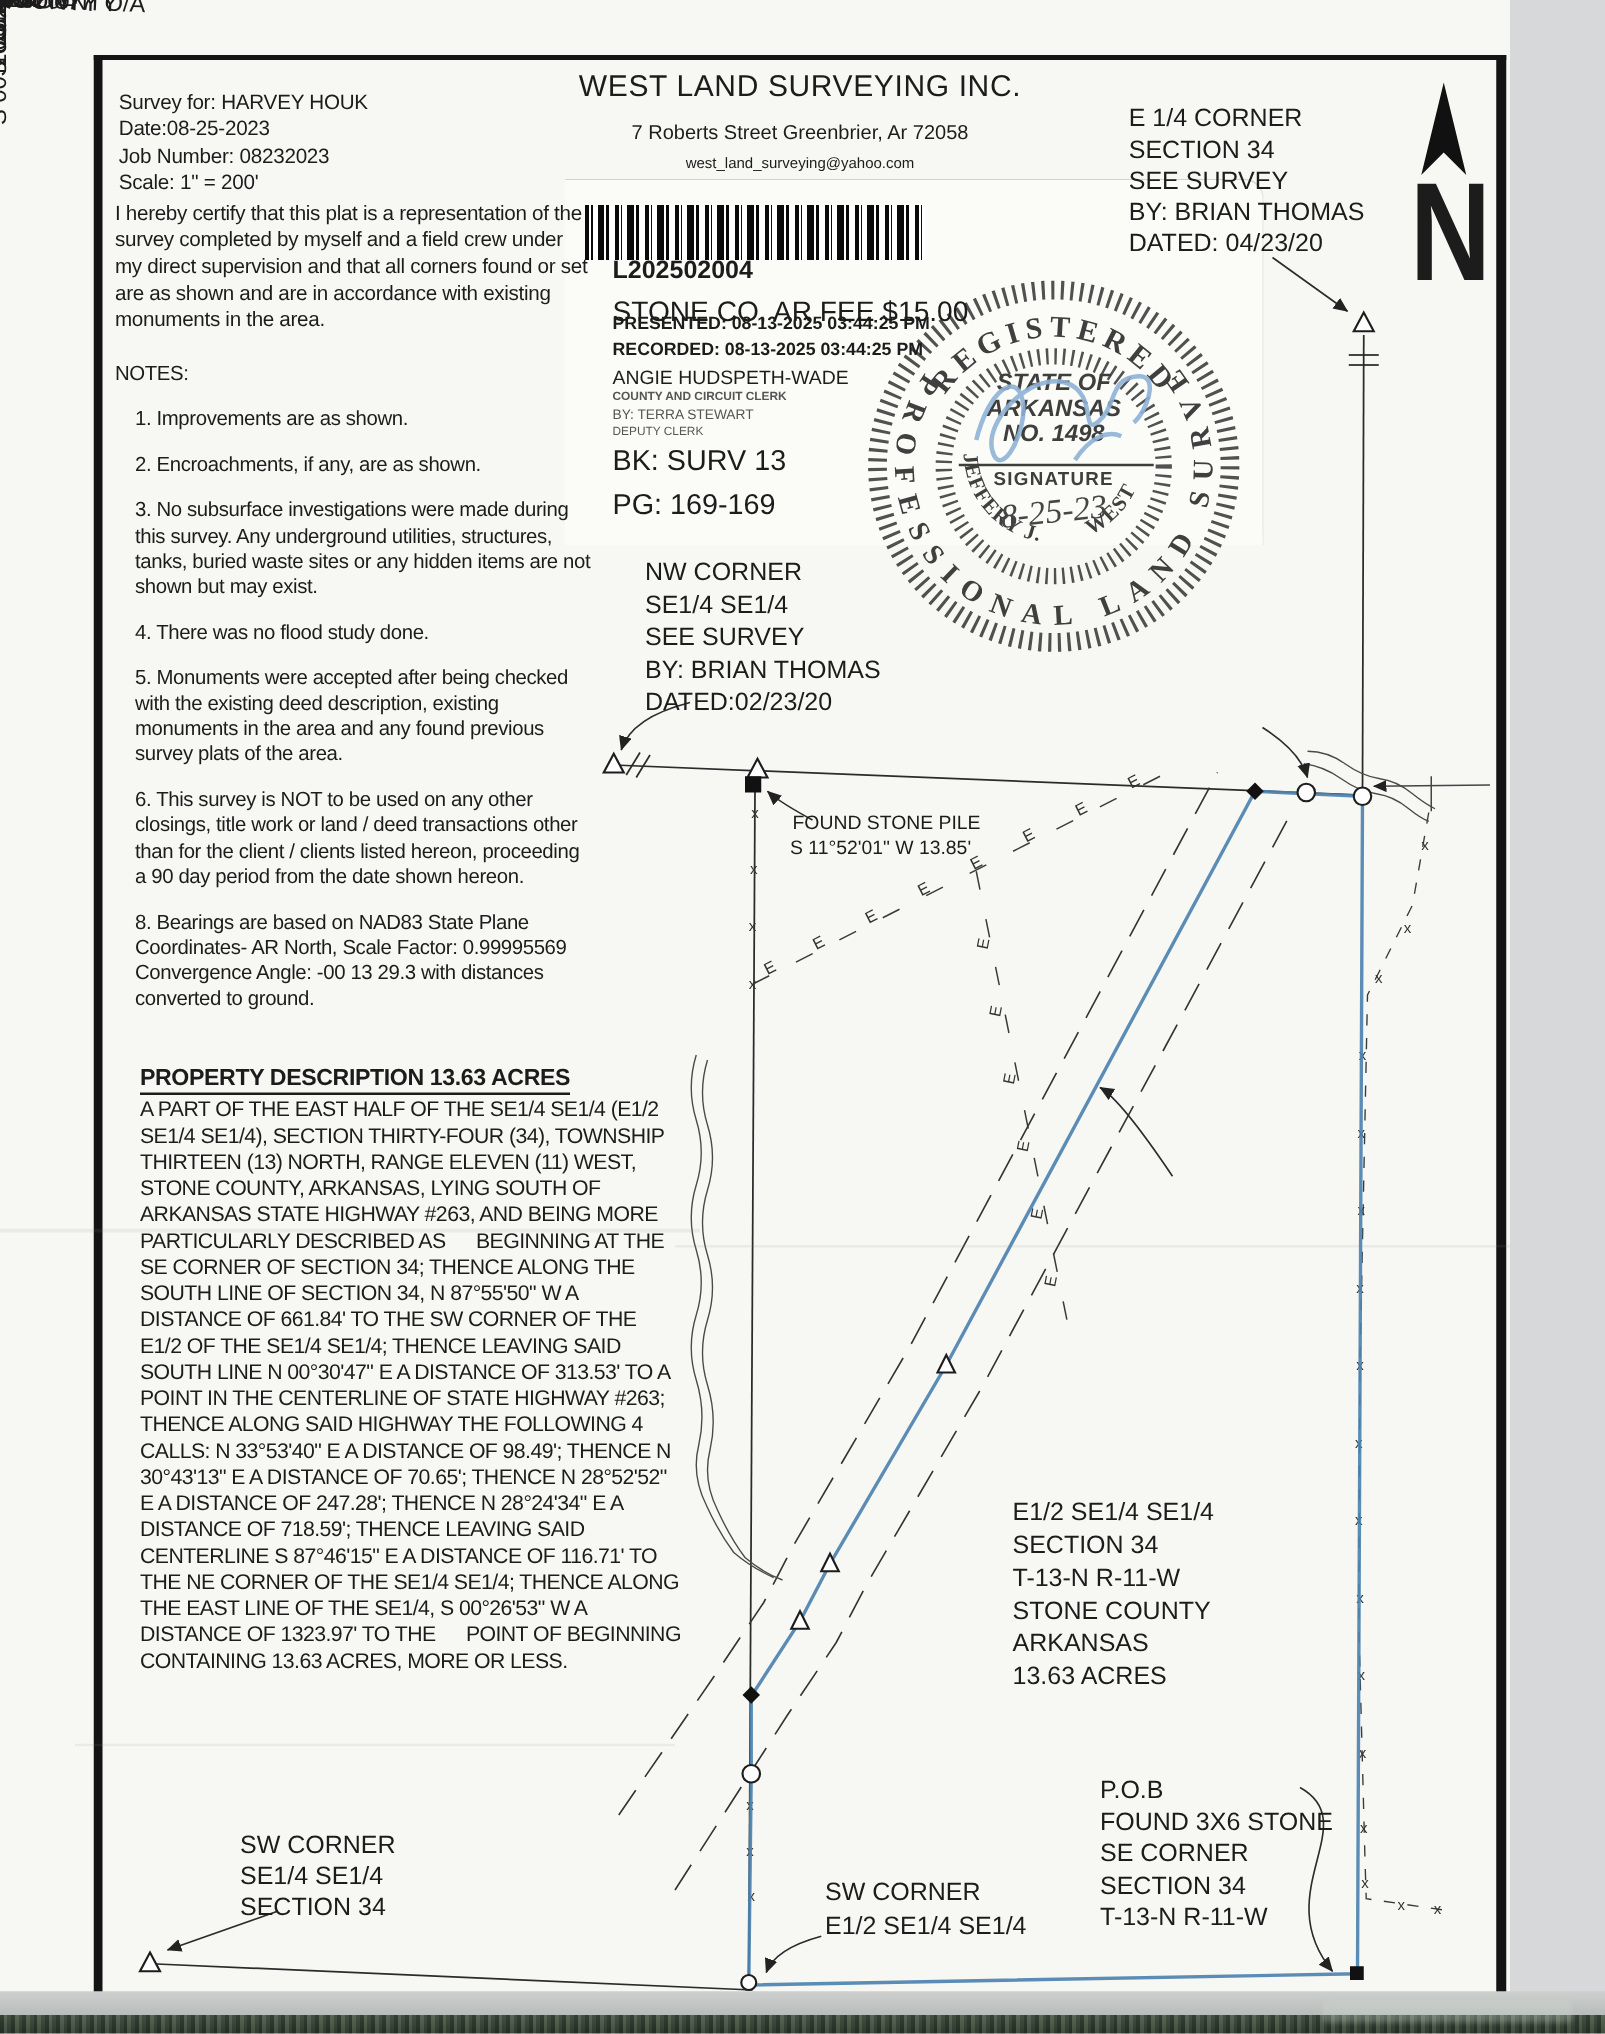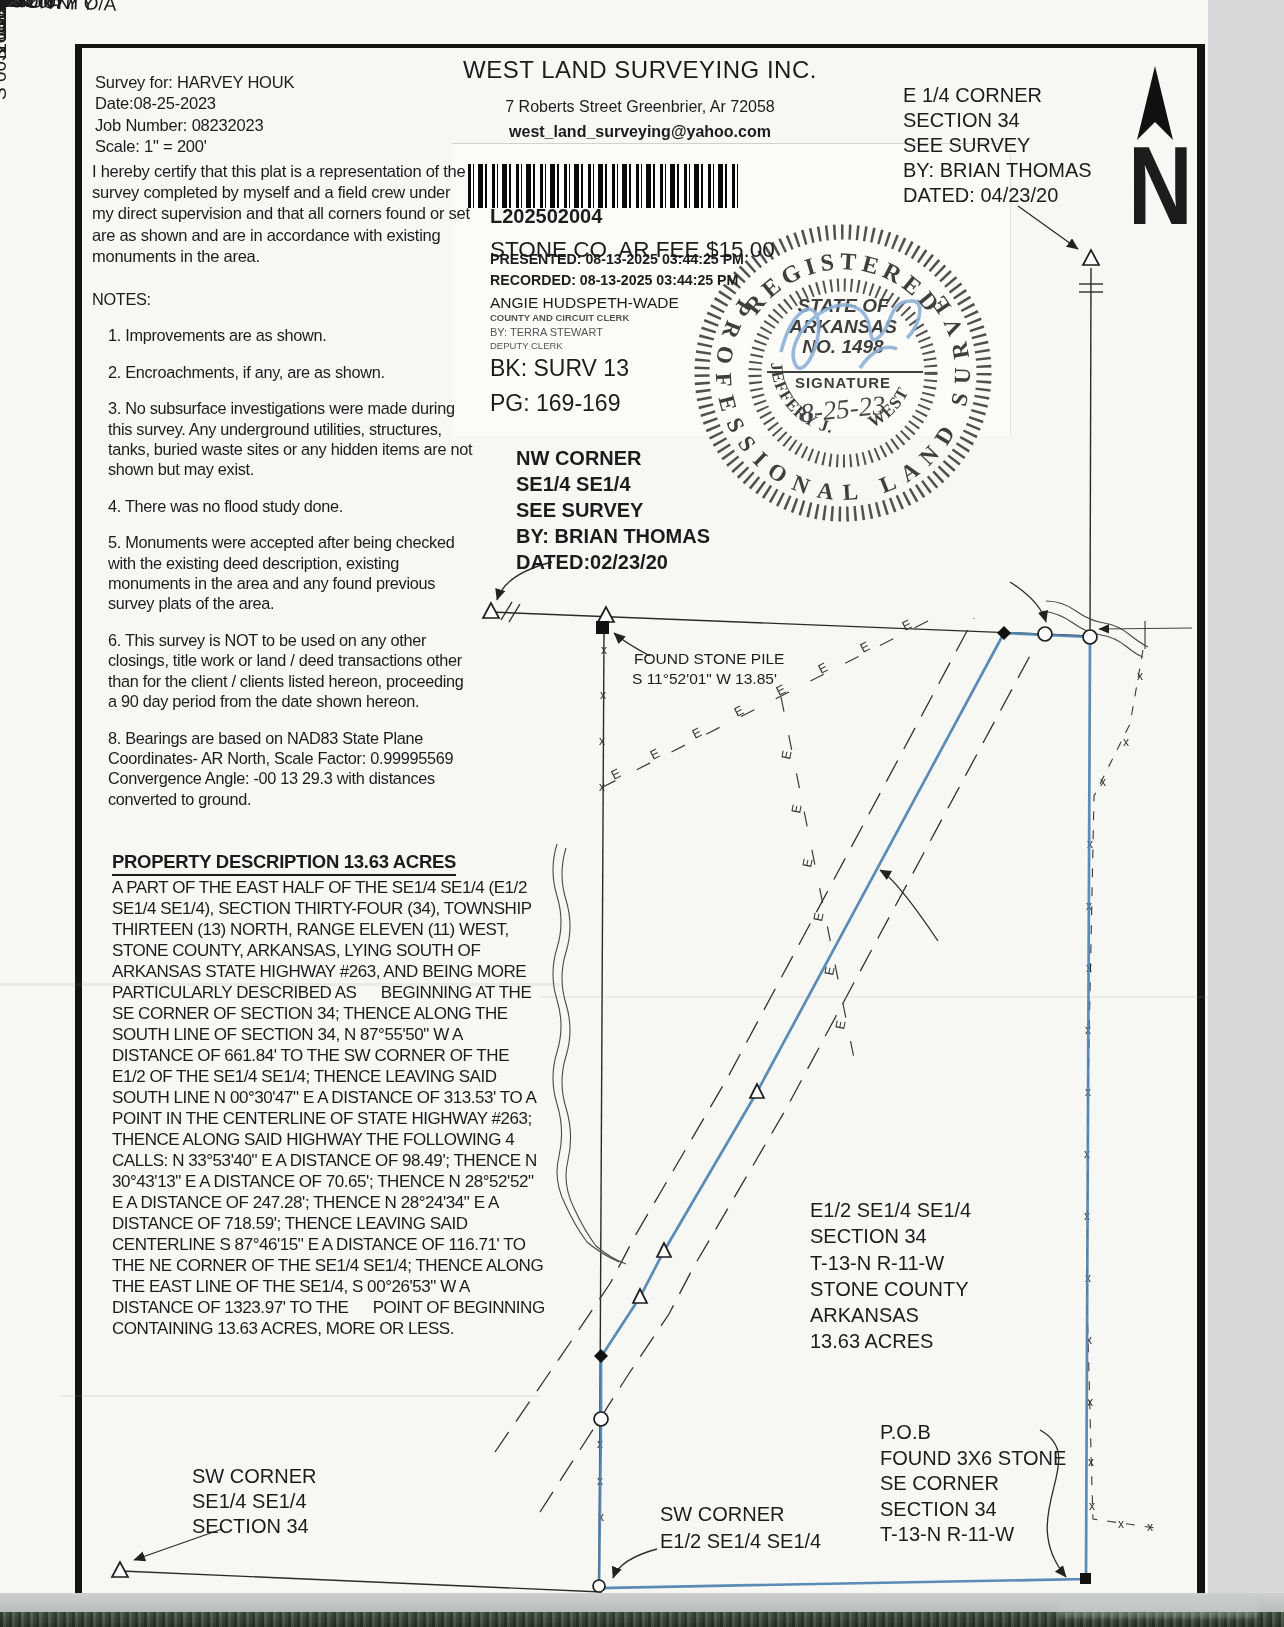--- a/index.html
+++ b/index.html
@@ -213,21 +213,21 @@
     <div class="notes-item">3. No subsurface investigations were made during this survey.  Any underground  utilities, structures, tanks, buried waste sites or any hidden items are not shown but may exist.</div>
     <div class="notes-item">4. There was no flood study done.</div>
     <div class="notes-item">5. Monuments were accepted after being checked with the existing deed description, existing monuments in the area and any found previous survey plats of the area.</div>
     <div class="notes-item">6. This survey is NOT to be used on any other closings, title work or land / deed transactions other than for the client / clients listed hereon, proceeding a 90 day period from the date shown hereon.</div>
     <div class="notes-item">8. Bearings are based on NAD83 State Plane Coordinates- AR North,  Scale Factor: 0.99995569 Convergence Angle: -00 13 29.3 with distances converted to ground.</div>
   </div>
 
   <div class="blk" style="left:440px;top:56px;width:400px;text-align:center;">
     <div style="font-size:24px;font-weight:500;letter-spacing:0.5px;">WEST LAND SURVEYING INC.</div>
     <div style="font-size:16px;font-weight:500;margin-top:14px;">7 Roberts Street  Greenbrier, Ar 72058</div>
-    <div style="font-size:16px;font-weight:700;margin-top:7px;">west_land_surveying@yahoo.com</div>
+    <div style="font-size:12px;font-weight:400;margin-top:7px;">west_land_surveying@yahoo.com</div>
   </div>
   <div class="ctr" style="--x:666px;--y:148px;font-size:15px;color:rgba(200,145,145,0.42);">501-733-2140</div>
 
   <div class="barcode"></div>
   <div class="blk" style="left:490px;top:205px;font-size:20px;font-weight:bold;">L202502004</div>
   <div class="blk" style="left:490px;top:226px;font-size:22.5px;margin-top:11px;">STONE CO, AR FEE $15.00</div>
   <div class="blk" style="left:490px;top:251px;font-size:14.2px;font-weight:bold;">PRESENTED: 08-13-2025 03:44:25 PM</div>
   <div class="blk" style="left:490px;top:272px;font-size:14.2px;font-weight:bold;">RECORDED: 08-13-2025 03:44:25 PM</div>
   <div class="blk" style="left:490px;top:294px;font-size:15.5px;">ANGIE HUDSPETH-WADE</div>
   <div class="blk smallcaps" style="left:490px;top:312px;font-size:9.5px;font-weight:bold;">COUNTY AND CIRCUIT CLERK</div>
@@ -239,21 +239,21 @@
   <div class="blk" style="left:903px;top:83px;font-size:20px;line-height:25px;">
     <div>E 1/4 CORNER</div>
     <div>SECTION 34</div>
     <div>SEE SURVEY</div>
     <div>BY: BRIAN THOMAS</div>
     <div>DATED: 04/23/20</div>
   </div>
 
   <div class="blk" style="left:1128px;top:130px;font-size:112px;font-weight:bold;line-height:1;transform:scaleX(0.8);transform-origin:left top;">N</div>
 
-  <div class="blk" style="left:516px;top:445px;font-size:20px;line-height:26px;font-weight:bold;">
+  <div class="blk" style="left:516px;top:445px;font-size:20px;line-height:26px;">
     <div>NW CORNER</div>
     <div>SE1/4 SE1/4</div>
     <div>SEE SURVEY</div>
     <div>BY: BRIAN THOMAS</div>
     <div>DATED:02/23/20</div>
   </div>
 
   <div class="blk" style="left:112px;top:851px;font-size:18.5px;font-weight:bold;border-bottom:2px solid #1c1c1c;padding-bottom:1px;letter-spacing:-0.3px;">PROPERTY DESCRIPTION 13.63 ACRES</div>
   <div class="wrapblk desc-body" style="left:112px;top:877px;width:434px;">
     <span>A PART OF THE EAST HALF OF THE SE1/4 SE1/4 (E1/2 SE1/4 SE1/4), SECTION THIRTY-FOUR (34), TOWNSHIP THIRTEEN (13) NORTH, RANGE ELEVEN (11) WEST, STONE COUNTY, ARKANSAS, LYING SOUTH OF ARKANSAS STATE HIGHWAY #263, AND BEING MORE PARTICULARLY DESCRIBED AS </span><b>BEGINNING</b><span> AT THE SE CORNER OF SECTION 34; THENCE ALONG THE SOUTH LINE OF SECTION 34, N 87°55'50" W A DISTANCE OF 661.84' TO THE SW CORNER OF THE E1/2 OF THE SE1/4 SE1/4; THENCE LEAVING SAID SOUTH LINE N 00°30'47" E A DISTANCE OF 313.53' TO A POINT IN THE CENTERLINE OF STATE HIGHWAY #263; THENCE ALONG SAID HIGHWAY THE FOLLOWING 4 CALLS: N 33°53'40" E A DISTANCE OF 98.49'; THENCE N 30°43'13" E A DISTANCE OF 70.65'; THENCE N 28°52'52" E A DISTANCE OF 247.28'; THENCE N 28°24'34" E A DISTANCE OF 718.59'; THENCE LEAVING SAID CENTERLINE S 87°46'15" E A DISTANCE OF 116.71' TO THE NE CORNER OF THE SE1/4 SE1/4; THENCE ALONG THE EAST LINE OF THE SE1/4, S 00°26'53" W A DISTANCE OF 1323.97' TO THE </span><b>POINT OF BEGINNING</b><span> CONTAINING 13.63 ACRES, MORE OR LESS.</span>

